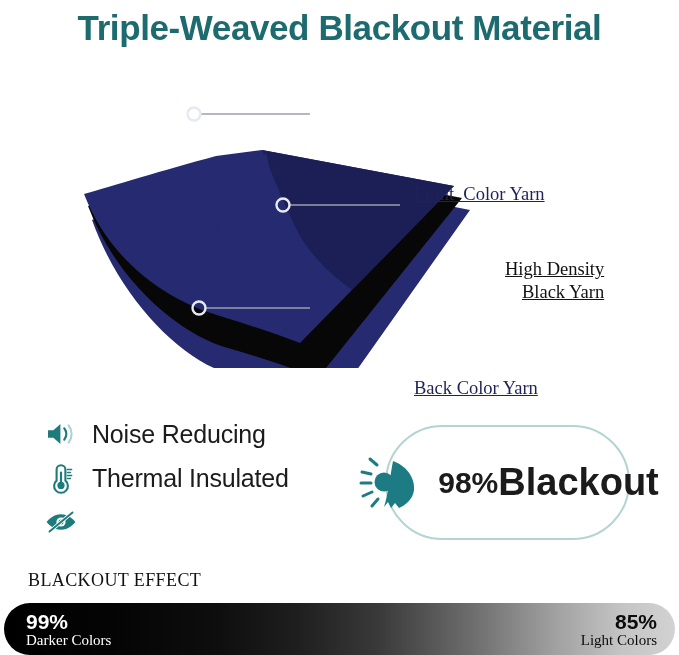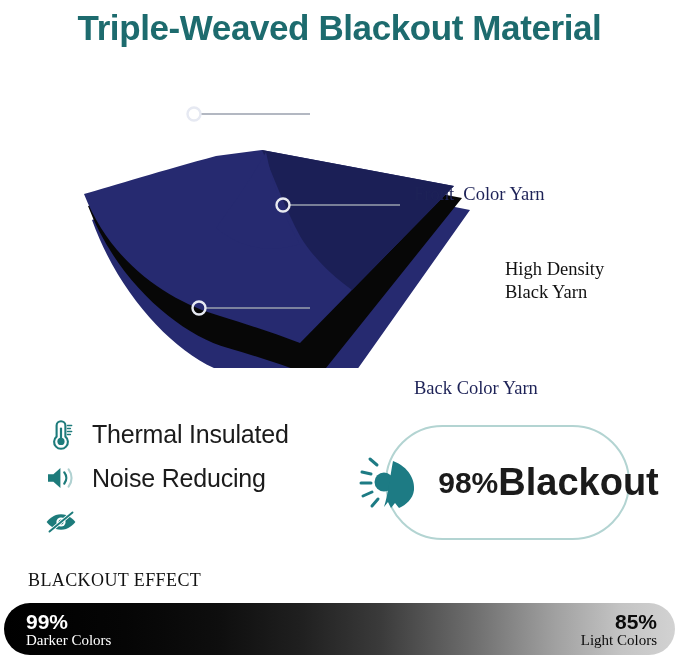--- a/index.html
+++ b/index.html
@@ -11,20 +11,21 @@
     background: #ffffff;
     font-family: "Liberation Sans", sans-serif;
     overflow: hidden;
   }
 
   .page {
     position: relative;
     width: 679px;
     height: 655px;
     background: #ffffff;
+    text-align: right;
   }
 
   
   .title-bar {
     position: absolute;
     top: 4px;
     left: 0;
     width: 679px;
     height: 48px;
     display: flex;
@@ -49,20 +50,21 @@
     height: 290px;
   }
   .diagram svg { display: block; }
 
   .leader-label {
     position: absolute;
     font-family: "Liberation Serif", serif;
     font-size: 18.5px;
     line-height: 1.22;
     white-space: pre;
+    text-decoration: underline;
   }
   .leader-label.navy { color: #1d2257; }
   .leader-label.black { color: #121212; }
 
   #label-front { left: 414px; top: 105px; }
   #label-high  { left: 505px; top: 180px; }
   #label-back  { left: 414px; top: 299px; }
 
   
   .features {
@@ -254,48 +256,48 @@
 
     <span class="leader-label black" id="label-high"><span>High Density</span><br><span>Black Yarn</span></span>
 
     <span class="leader-label navy" id="label-back">Back Color Yarn</span>
   </div>
 
   <div class="features">
 
     <div class="feature-row">
       <span class="feature-icon">
+        <svg width="32" height="28" viewBox="0 0 32 28">
+          <path d="M3 10.2h5.4L15.4 4v20l-7-6.2H3z" fill="#1d7b7b"></path>
+          <path d="M19.3 8.4a9 9 0 0 1 0 11.2" fill="none" stroke="#1d7b7b" stroke-width="2.3" stroke-linecap="round"></path>
+          <path d="M23.6 5.4a14 14 0 0 1 0 17.2" fill="none" stroke="#1d7b7b" stroke-width="2.1" stroke-linecap="round" opacity="0.35"></path>
+        </svg>
+      </span>
+      <span class="feature-text">Noise Reducing</span>
+    </div>
+
+    <div class="feature-row">
+      <span class="feature-icon">
         <svg width="30" height="32" viewBox="0 0 30 32">
           <path d="M15 3.2c-2.5 0-4.4 1.9-4.4 4.3v11.1a6.9 6.9 0 1 0 8.8 0V7.5c0-2.4-1.9-4.3-4.4-4.3z" fill="none" stroke="#1d7b7b" stroke-width="2.1"></path>
           <circle cx="15" cy="23.4" r="3.6" fill="#1d7b7b"></circle>
           <rect x="13.9" y="9.4" width="2.2" height="12.4" rx="1.1" fill="#1d7b7b"></rect>
           <g stroke="#1d7b7b" stroke-width="1.5" stroke-linecap="round">
             <line x1="21.5" y1="7.6" x2="25.6" y2="7.6"></line>
             <line x1="21.5" y1="10.6" x2="24.4" y2="10.6"></line>
             <line x1="21.5" y1="13.6" x2="25.6" y2="13.6"></line>
             <line x1="21.5" y1="16.6" x2="24.4" y2="16.6"></line>
           </g>
         </svg>
       </span>
       <span class="feature-text">Thermal Insulated</span>
     </div>
 
     <div class="feature-row">
       <span class="feature-icon">
-        <svg width="32" height="28" viewBox="0 0 32 28">
-          <path d="M3 10.2h5.4L15.4 4v20l-7-6.2H3z" fill="#1d7b7b"></path>
-          <path d="M19.3 8.4a9 9 0 0 1 0 11.2" fill="none" stroke="#1d7b7b" stroke-width="2.3" stroke-linecap="round"></path>
-          <path d="M23.6 5.4a14 14 0 0 1 0 17.2" fill="none" stroke="#1d7b7b" stroke-width="2.1" stroke-linecap="round" opacity="0.35"></path>
-        </svg>
-      </span>
-      <span class="feature-text">Noise Reducing</span>
-    </div>
-
-    <div class="feature-row">
-      <span class="feature-icon">
         <svg width="32" height="26" viewBox="0 0 32 26">
           <path d="M16 5.2C8.8 5.2 3.4 10.4 1.6 13c1.8 2.6 7.2 7.8 14.4 7.8S28.6 15.6 30.4 13C28.6 10.4 23.2 5.2 16 5.2z" fill="#1d7b7b"></path>
           <circle cx="16" cy="13" r="4.6" fill="#ffffff"></circle>
           <circle cx="16" cy="13" r="2.5" fill="#1d7b7b"></circle>
           <line x1="4.5" y1="22.6" x2="27.5" y2="3.4" stroke="#ffffff" stroke-width="3.6" stroke-linecap="round"></line>
           <line x1="4.5" y1="22.6" x2="27.5" y2="3.4" stroke="#1d7b7b" stroke-width="1.9" stroke-linecap="round"></line>
         </svg>
       </span>
     </div>
   </div>

